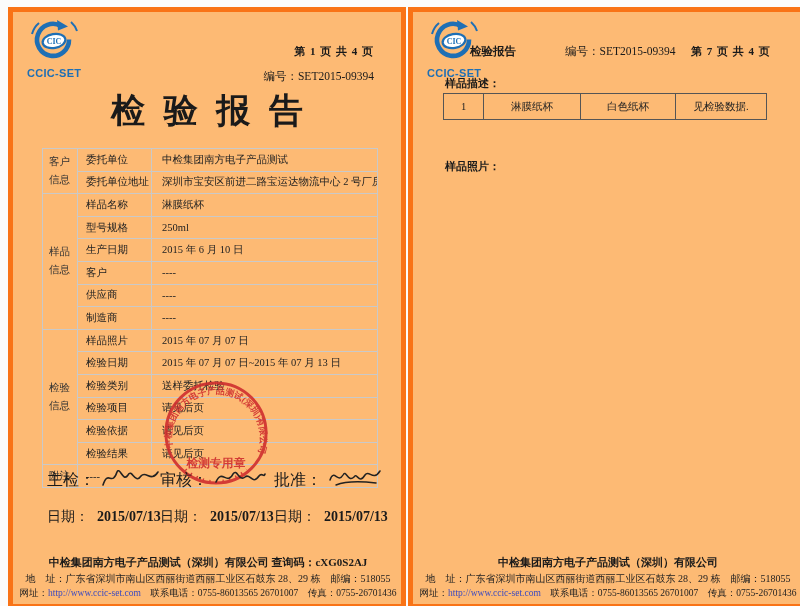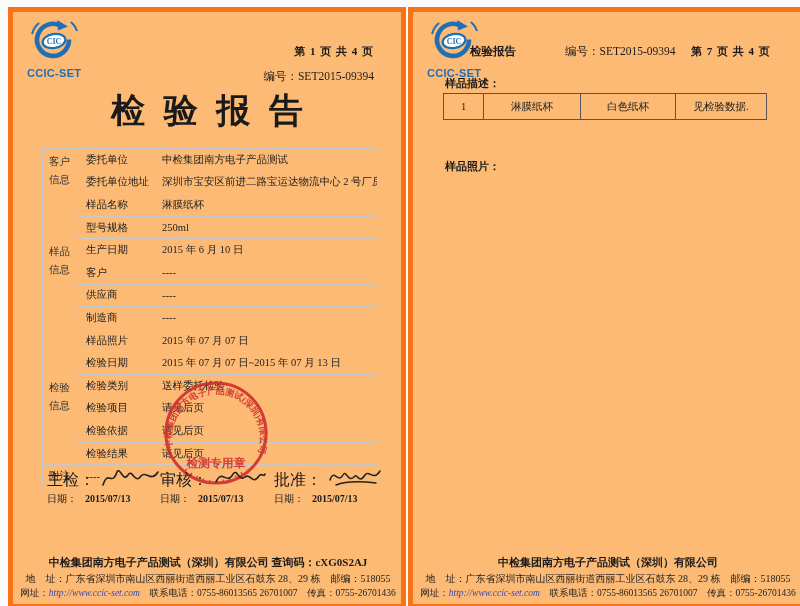--- a/index.html
+++ b/index.html
@@ -45,33 +45,33 @@
   }
   .info-table td.group{
     text-align:left;padding:0 6px;line-height:1.75;white-space:normal;color:#333;
   }
   .info-table td.val{padding-left:10px;}
 
   
   .sig-block{position:absolute;top:458px;width:120px;}
   .sig-role{font-size:16px;display:inline-block;vertical-align:middle;}
   .sig-scribble{display:inline-block;vertical-align:middle;margin:-8px 0 0 4px;}
-  .sig-date{font-size:10px;margin-top:1px;white-space:nowrap;}
+  .sig-date{font-size:14px;margin-top:17px;white-space:nowrap;}
   .sig-date b{font-weight:700;margin-left:8px;}
 
   
   .stamp{position:absolute;left:149px;top:367px;opacity:.9;}
 
   
   .footer-line{position:absolute;left:1px;width:100%;text-align:center;white-space:nowrap;}
   .f-company{font-size:11px;font-weight:700;top:543px;}
   .f-query{font-weight:700;}
   .f-addr{font-size:10px;top:560px;color:#222;}
   .f-contact{font-size:9.5px;top:575px;color:#222;}
-  .f-url{color:#3a49c0;font-style:italic;}
+  .f-url{color:#3a49c0;}
 
   
   .section-label{position:absolute;left:32px;font-size:11px;font-weight:700;}
   .desc-table{position:absolute;left:30px;top:81px;border-collapse:collapse;table-layout:fixed;width:323px;}
   .desc-table td{
     border:1px solid #555;font-size:10.5px;text-align:center;color:#222;
     height:26px;overflow:hidden;white-space:nowrap;
   }
   .desc-table tr.data td{height:23px;}
 </style>

